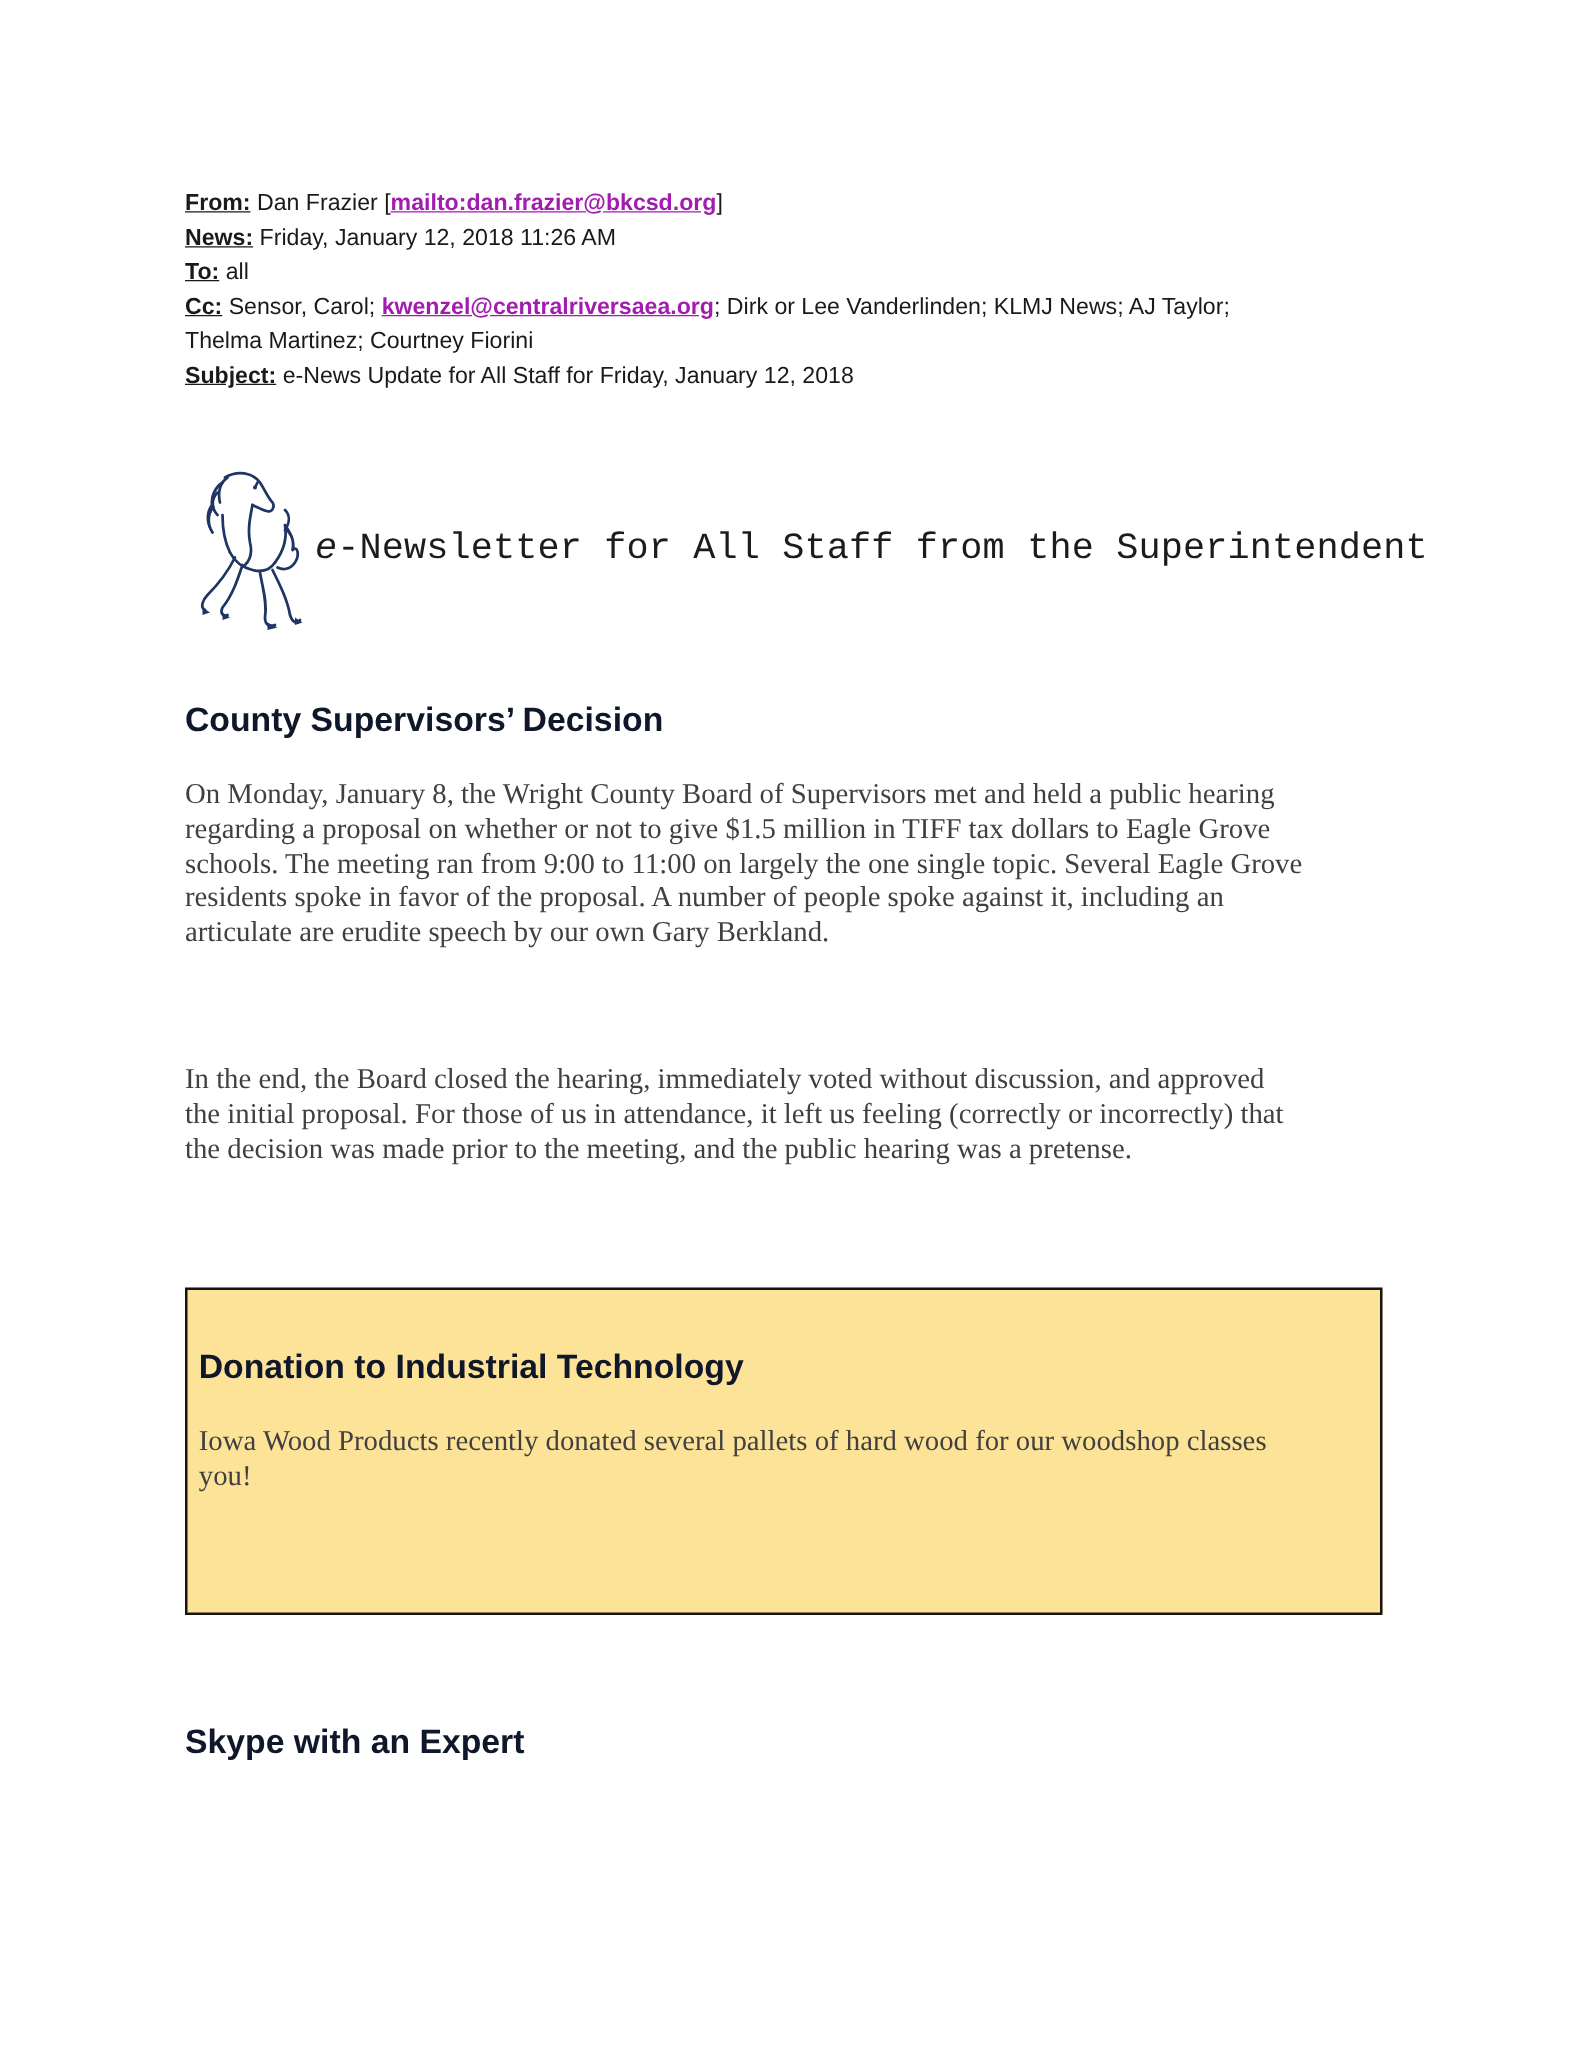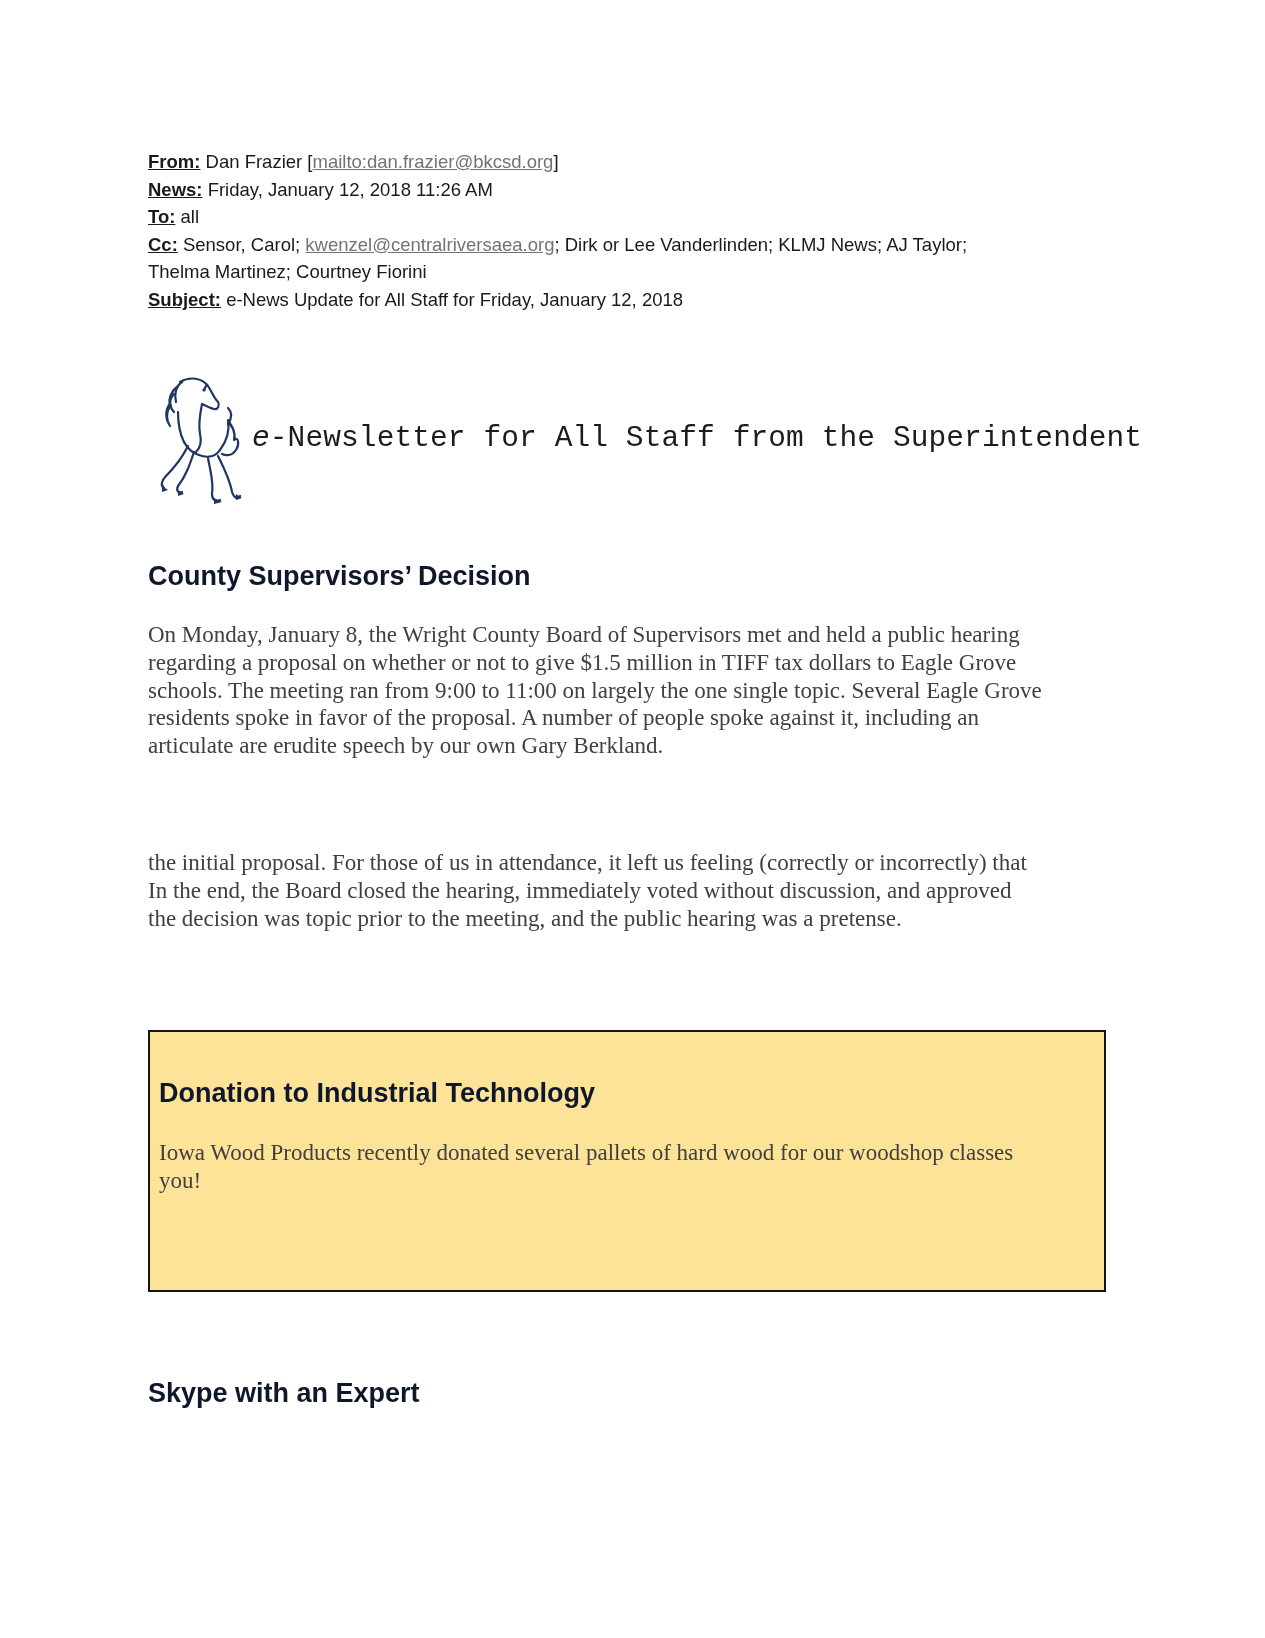--- a/index.html
+++ b/index.html
@@ -4,21 +4,21 @@
 <style>
   html, body { margin: 0; padding: 0; background: #ffffff; }
   body { width: 1265px; height: 1638px; position: relative; overflow: hidden; color: #111; }
   .abs { position: absolute; }
 
   
   .hdr { left: 148px; top: 148px; width: 1000px;
          font-family: "Liberation Sans", "DejaVu Sans", sans-serif; font-size: 18.5px; line-height: 27.6px; color: #1a1a1a; }
   .hdr .line { white-space: nowrap; }
   .hdr b { font-weight: bold; text-decoration: underline; }
-  .hdr a { color: #737373; text-decoration: underline; }
+  .hdr a { color: #a21caf; text-decoration: underline; font-weight: bold; }
 
   
   .logo { left: 148px; top: 372px; width: 96px; height: 136px; }
   .banner { left: 252px; top: 421px; font-family: Liberation Mono, monospace; font-size: 29.5px; color: #1c1c1c; white-space: nowrap; letter-spacing: 0.1px; }
   .banner i { font-style: italic; }
 
   
   .h2 { font-family: "Liberation Sans", "DejaVu Sans", sans-serif; font-weight: bold; font-size: 27px; color: #0f172a; white-space: nowrap; }
 
   
@@ -100,23 +100,23 @@
 
 <div class="abs para" style="left:148px; top:621px; width:1000px;">
   <div style="white-space:nowrap;">On Monday, January 8, the Wright County Board of Supervisors met and held a public hearing</div>
   <div style="white-space:nowrap;">regarding a proposal on whether or not to give $1.5 million in TIFF tax dollars to Eagle Grove</div>
   <div style="white-space:nowrap;">schools. The meeting ran from 9:00 to 11:00 on largely the one single topic. Several Eagle Grove</div>
   <div style="white-space:nowrap;">residents spoke in favor of the proposal. A number of people spoke against it, including an</div>
   <div style="white-space:nowrap;">articulate are erudite speech by our own Gary Berkland.</div>
 </div>
 
 <div class="abs para" style="left:148px; top:849px; width:1000px;">
+  <div style="white-space:nowrap;">In the end, the Board closed the hearing, immediately voted without discussion, and approved</div>
   <div style="white-space:nowrap;">the initial proposal. For those of us in attendance, it left us feeling (correctly or incorrectly) that</div>
-  <div style="white-space:nowrap;">In the end, the Board closed the hearing, immediately voted without discussion, and approved</div>
-  <div style="white-space:nowrap;">the decision was topic prior to the meeting, and the public hearing was a pretense.</div>
+  <div style="white-space:nowrap;">the decision was made prior to the meeting, and the public hearing was a pretense.</div>
 </div>
 
 <div class="abs box" style="background: rgb(253, 227, 152);"></div>
 <div class="abs h2" style="left:159px; top:1078px;">Donation to Industrial Technology</div>
 <div class="abs para" style="left:159px; top:1139px; width:940px;">
   <div style="white-space:nowrap;">Iowa Wood Products recently donated several pallets of hard wood for our woodshop classes</div>
   <div style="white-space:nowrap;">you!</div>
 </div>
 
 <div class="abs h2" style="left:148px; top:1378px;">Skype with an Expert</div>

